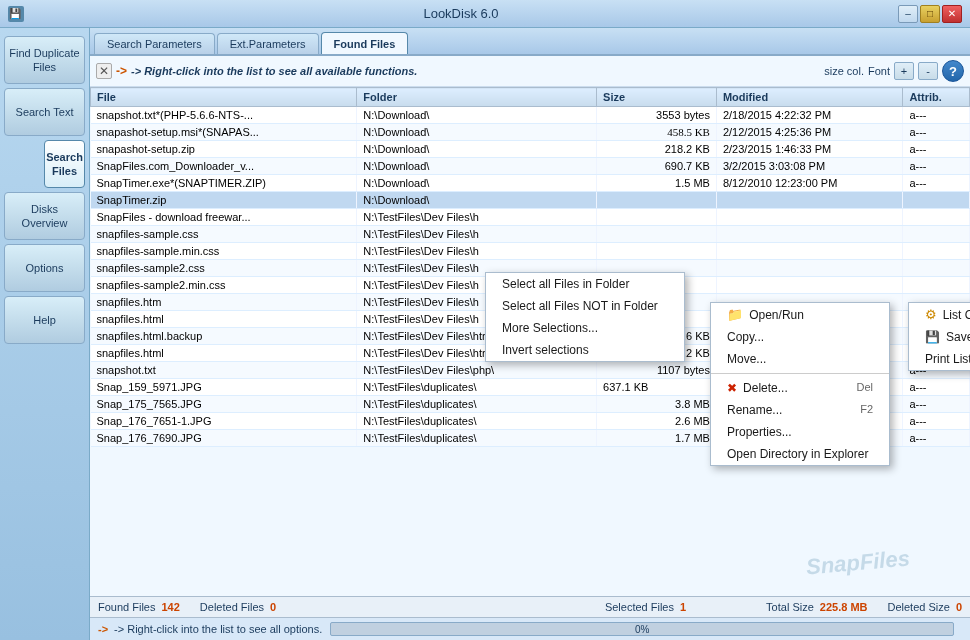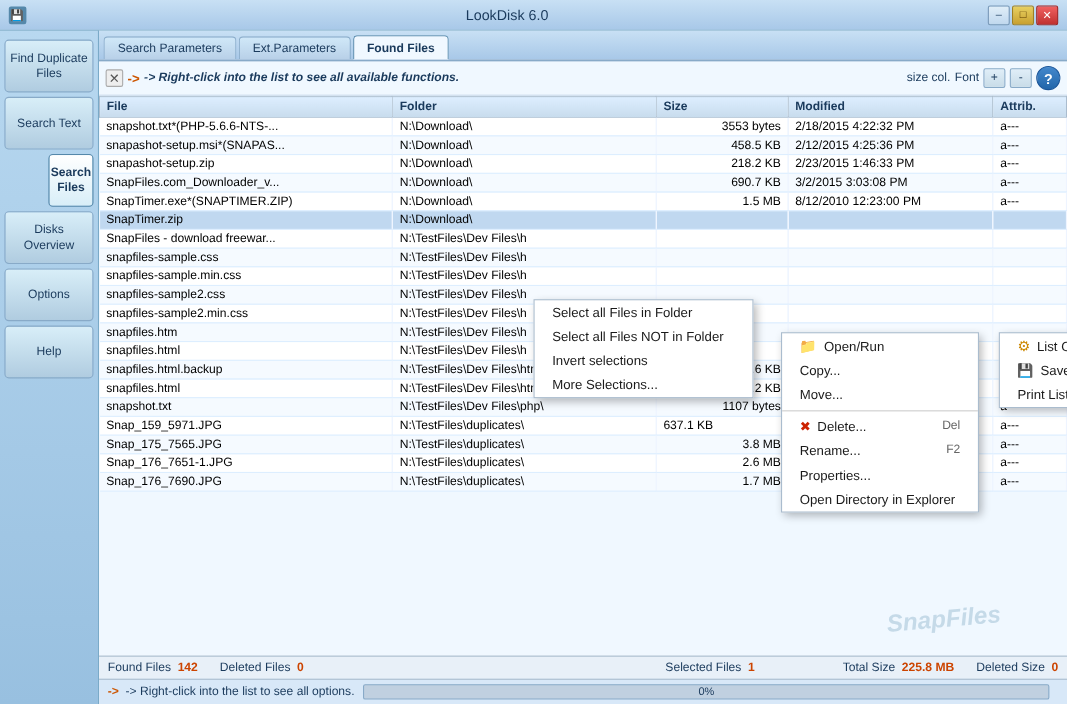--- a/index.html
+++ b/index.html
@@ -410,21 +410,21 @@
           <tr>
                 <td class="col-file">snapshot.txt*(PHP-5.6.6-NTS-...</td>
                 <td class="col-folder">N:\Download\</td>
                 <td class="col-size" style="text-align: right;">3553 bytes</td>
                 <td class="col-modified">2/18/2015 4:22:32 PM</td>
                 <td class="col-attrib">a---</td>
               </tr>
               <tr>
                 <td class="col-file">snapashot-setup.msi*(SNAPAS...</td>
                 <td class="col-folder">N:\Download\</td>
-                <td class="col-size" style="text-align: right;">458.5 KB</td>
+                <td class="col-size" style="text-align: right; font-family: Liberation Serif, serif;">458.5 KB</td>
                 <td class="col-modified">2/12/2015 4:25:36 PM</td>
                 <td class="col-attrib">a---</td>
               </tr>
               <tr>
                 <td class="col-file">snapashot-setup.zip</td>
                 <td class="col-folder">N:\Download\</td>
                 <td class="col-size" style="text-align: right;">218.2 KB</td>
                 <td class="col-modified">2/23/2015 1:46:33 PM</td>
                 <td class="col-attrib">a---</td>
               </tr>
@@ -547,22 +547,22 @@
                 <td class="col-modified">1/21/2007 9:56:25 AM</td>
                 <td class="col-attrib">a---</td>
               </tr>
             </tbody>
         </table>
       </div>
 
       <div class="context-menu">
         <div class="ctx-item">Select all Files in Folder</div>
         <div class="ctx-item">Select all Files NOT in Folder</div>
+        <div class="ctx-item">More Selections...</div>
         <div class="ctx-item">Invert selections</div>
-        <div class="ctx-item">More Selections...</div>
       </div>
 
       <div class="context-menu-2" style="top: 215px; left: 620px; min-width: 180px;">
         <div class="ctx-item">
           <span class="ctx-icon">
             <span class="icon-folder">📁</span>
             <span>Open/Run</span>
           </span>
         </div>
         <div class="ctx-item">Copy...</div>

